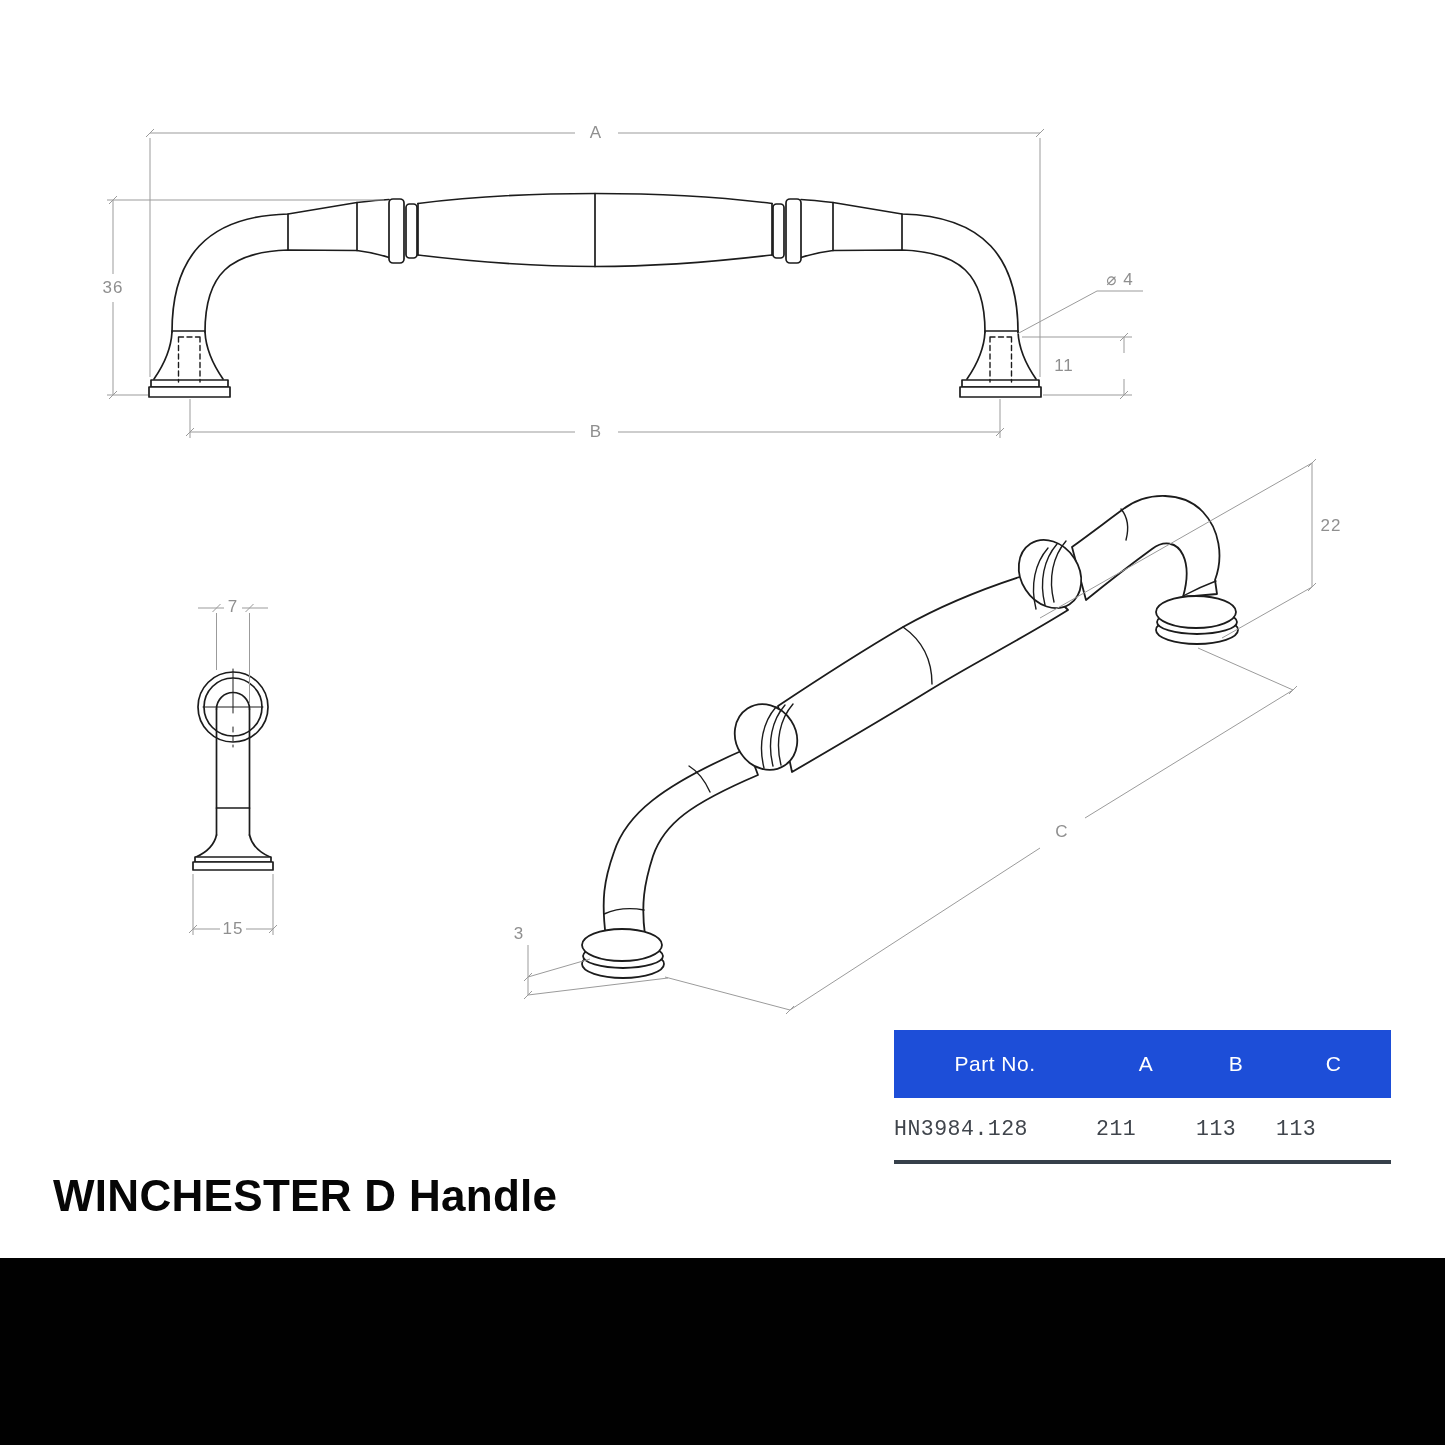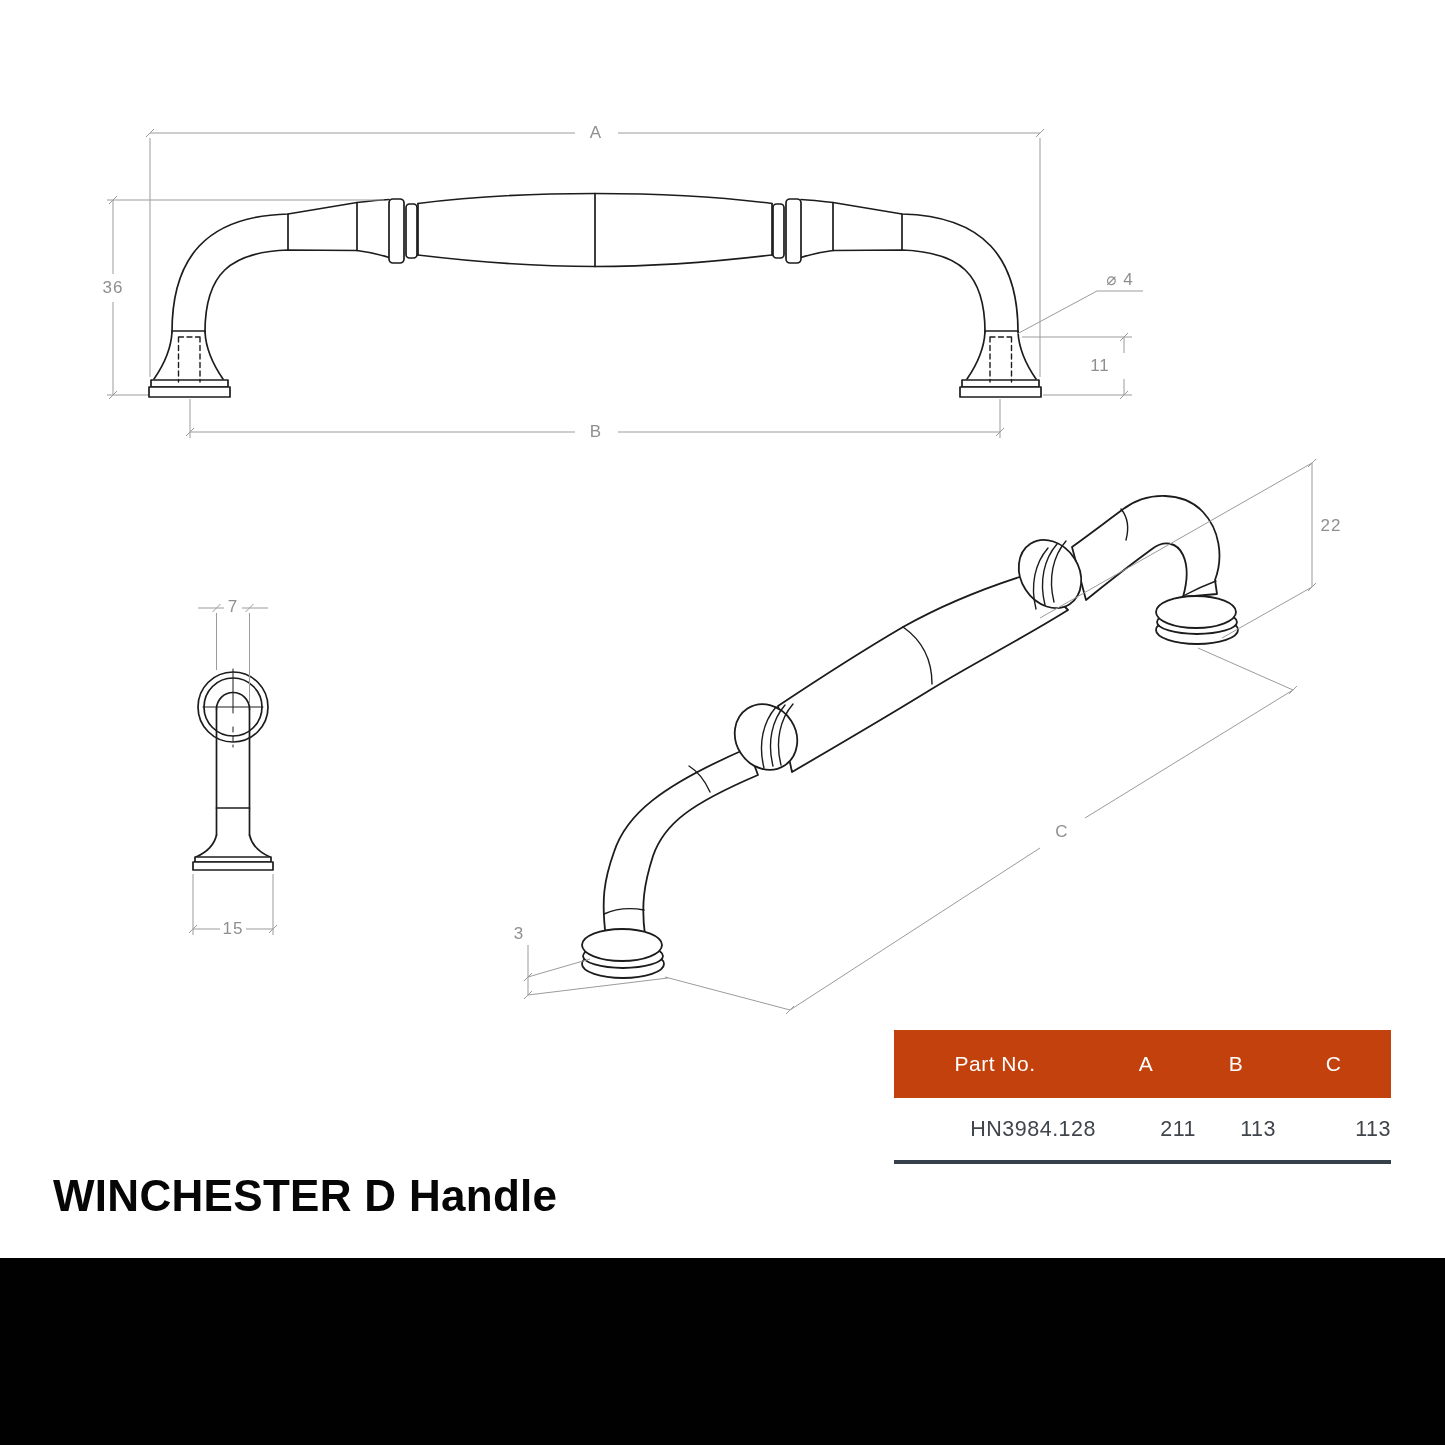--- a/index.html
+++ b/index.html
@@ -13,31 +13,31 @@
     position:absolute;transform:translate(-50%,-50%);
     color:#8f8f8f;font-size:17px;letter-spacing:1px;white-space:nowrap;
   }
   .page-title{
     position:absolute;left:53px;top:1171px;
     font-size:44px;font-weight:bold;color:#060606;letter-spacing:.3px;
   }
   
   .spec-table{position:absolute;left:894px;top:1030px;width:497px;}
   .spec-header{
-    height:68px;background:#c2410c;display:grid;
+    height:68px;background:#1d4ed8;display:grid;
     grid-template-columns:202px 100px 80px 115px;align-items:center;
     color:#ffffff;font-size:21px;letter-spacing:.5px;
   }
   .spec-header div{text-align:center;}
   .spec-row{
     height:62px;display:grid;grid-template-columns:202px 100px 80px 115px;
     align-items:center;color:#40454c;font-size:21.5px;
     border-bottom:4px solid #36404a;
   }
-  .spec-row div{text-align:right;letter-spacing:.5px;}
+  .spec-row div{text-align:left;letter-spacing:.5px;font-family:Liberation Mono, monospace;}
   
   .footer{
     position:absolute;left:0;top:1258px;width:1445px;height:187px;background:#010101;
   }
 </style>
 </head>
 <body>
 
 <div id="stage">
 
@@ -179,21 +179,21 @@
 
       <path d="M528,945 L528,995"></path>
       <path d="M524,981 L532,973 M524,999 L532,991"></path>
       <path d="M528,977 L590,959 M528,995 L668,978"></path>
     </g>
   </svg>
 
   <div class="dim-label" style="left:596px;top:133px;">A</div>
   <div class="dim-label" style="left:596px;top:432px;">B</div>
   <div class="dim-label" style="left:113px;top:288px;">36</div>
-  <div class="dim-label" style="left:1100px;top:366px;">11</div>
+  <div class="dim-label" style="left:1064px;top:366px;">11</div>
   <div class="dim-label" style="left:1120px;top:279px;">⌀ 4</div>
   <div class="dim-label" style="left:233px;top:607px;">7</div>
   <div class="dim-label" style="left:233px;top:929px;">15</div>
   <div class="dim-label" style="left:1331px;top:526px;text-align:center;">22</div>
   <div class="dim-label" style="left:1062px;top:832px;">C</div>
   <div class="dim-label" style="left:519px;top:934px;">3</div>
 
   <div class="page-title">WINCHESTER D Handle</div>
 
   <div class="spec-table">

